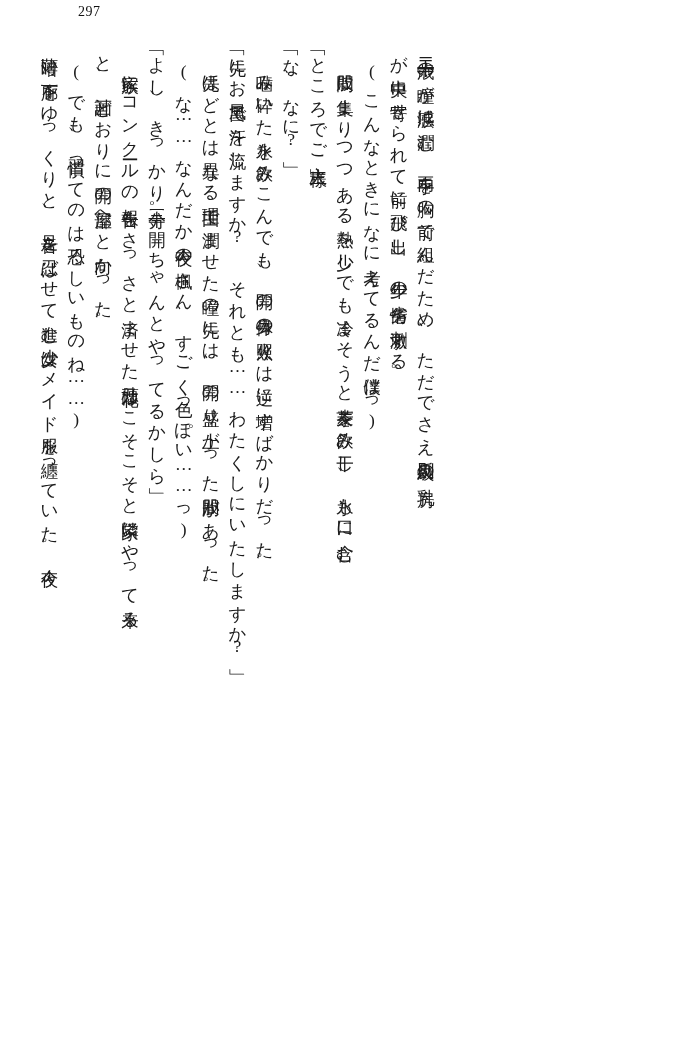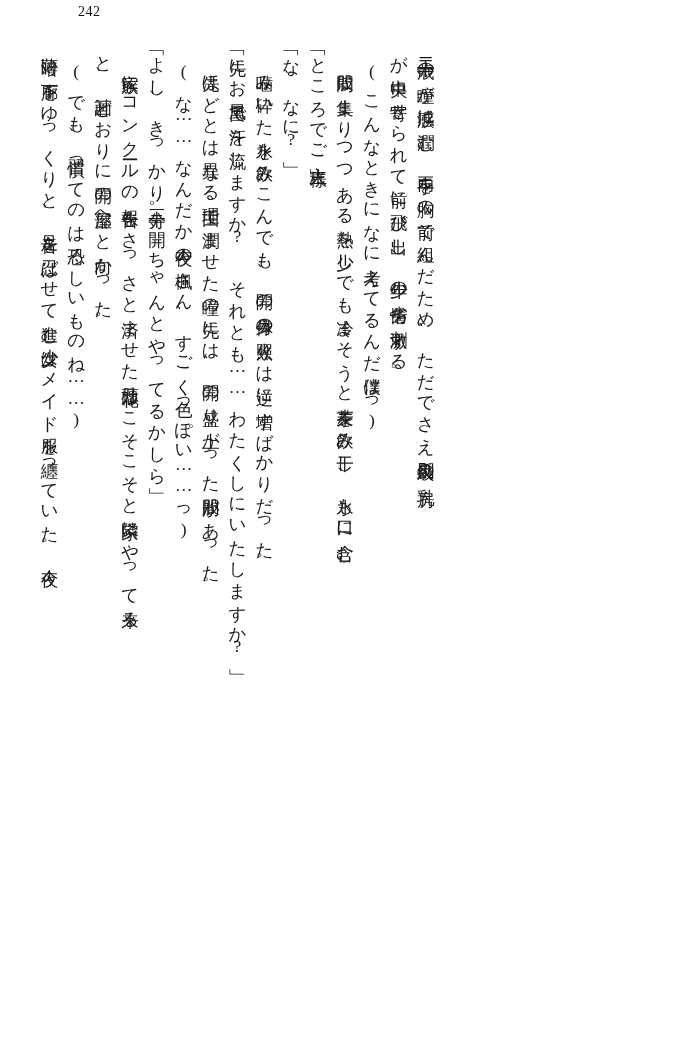--- a/index.html
+++ b/index.html
@@ -77,21 +77,21 @@
 
   
   .ind-0 { padding-top: 0px; }
   .ind-1 { padding-top: 17px; }
 </style>
 </head>
 <body>
 
 <div class="page">
 
-  <div class="page-number">242</div>
+  <div class="page-number">297</div>
 
   <div class="body-text">
     <div class="col-wrap">
       <div class="col ind-0">薄暗い廊下をゆっくりと、足音を忍ばせて進む少女はメイド服を纏っていた。今夜</div>
       <div class="col ind-1">(でも、習慣ってのは恐ろしいものね……)</div>
       <div class="col ind-0">と、計画どおりに開の部屋へと向かった。</div>
       <div class="col ind-1">家族にコンクールの報告をさっさと済ませた穂乃花はこそこそと隣家にやって来る</div>
       <div class="col ind-0">「よし、きっかり三十分。開、ちゃんとやってるかしら」</div>
       <div class="col ind-1">(な……なんだか今夜の楓さん、すごく色っぽい……っ)</div>
       <div class="col ind-1">先ほどとは異なる理由で潤ませた瞳の先には、開の盛り上がった股間があった。</div>

